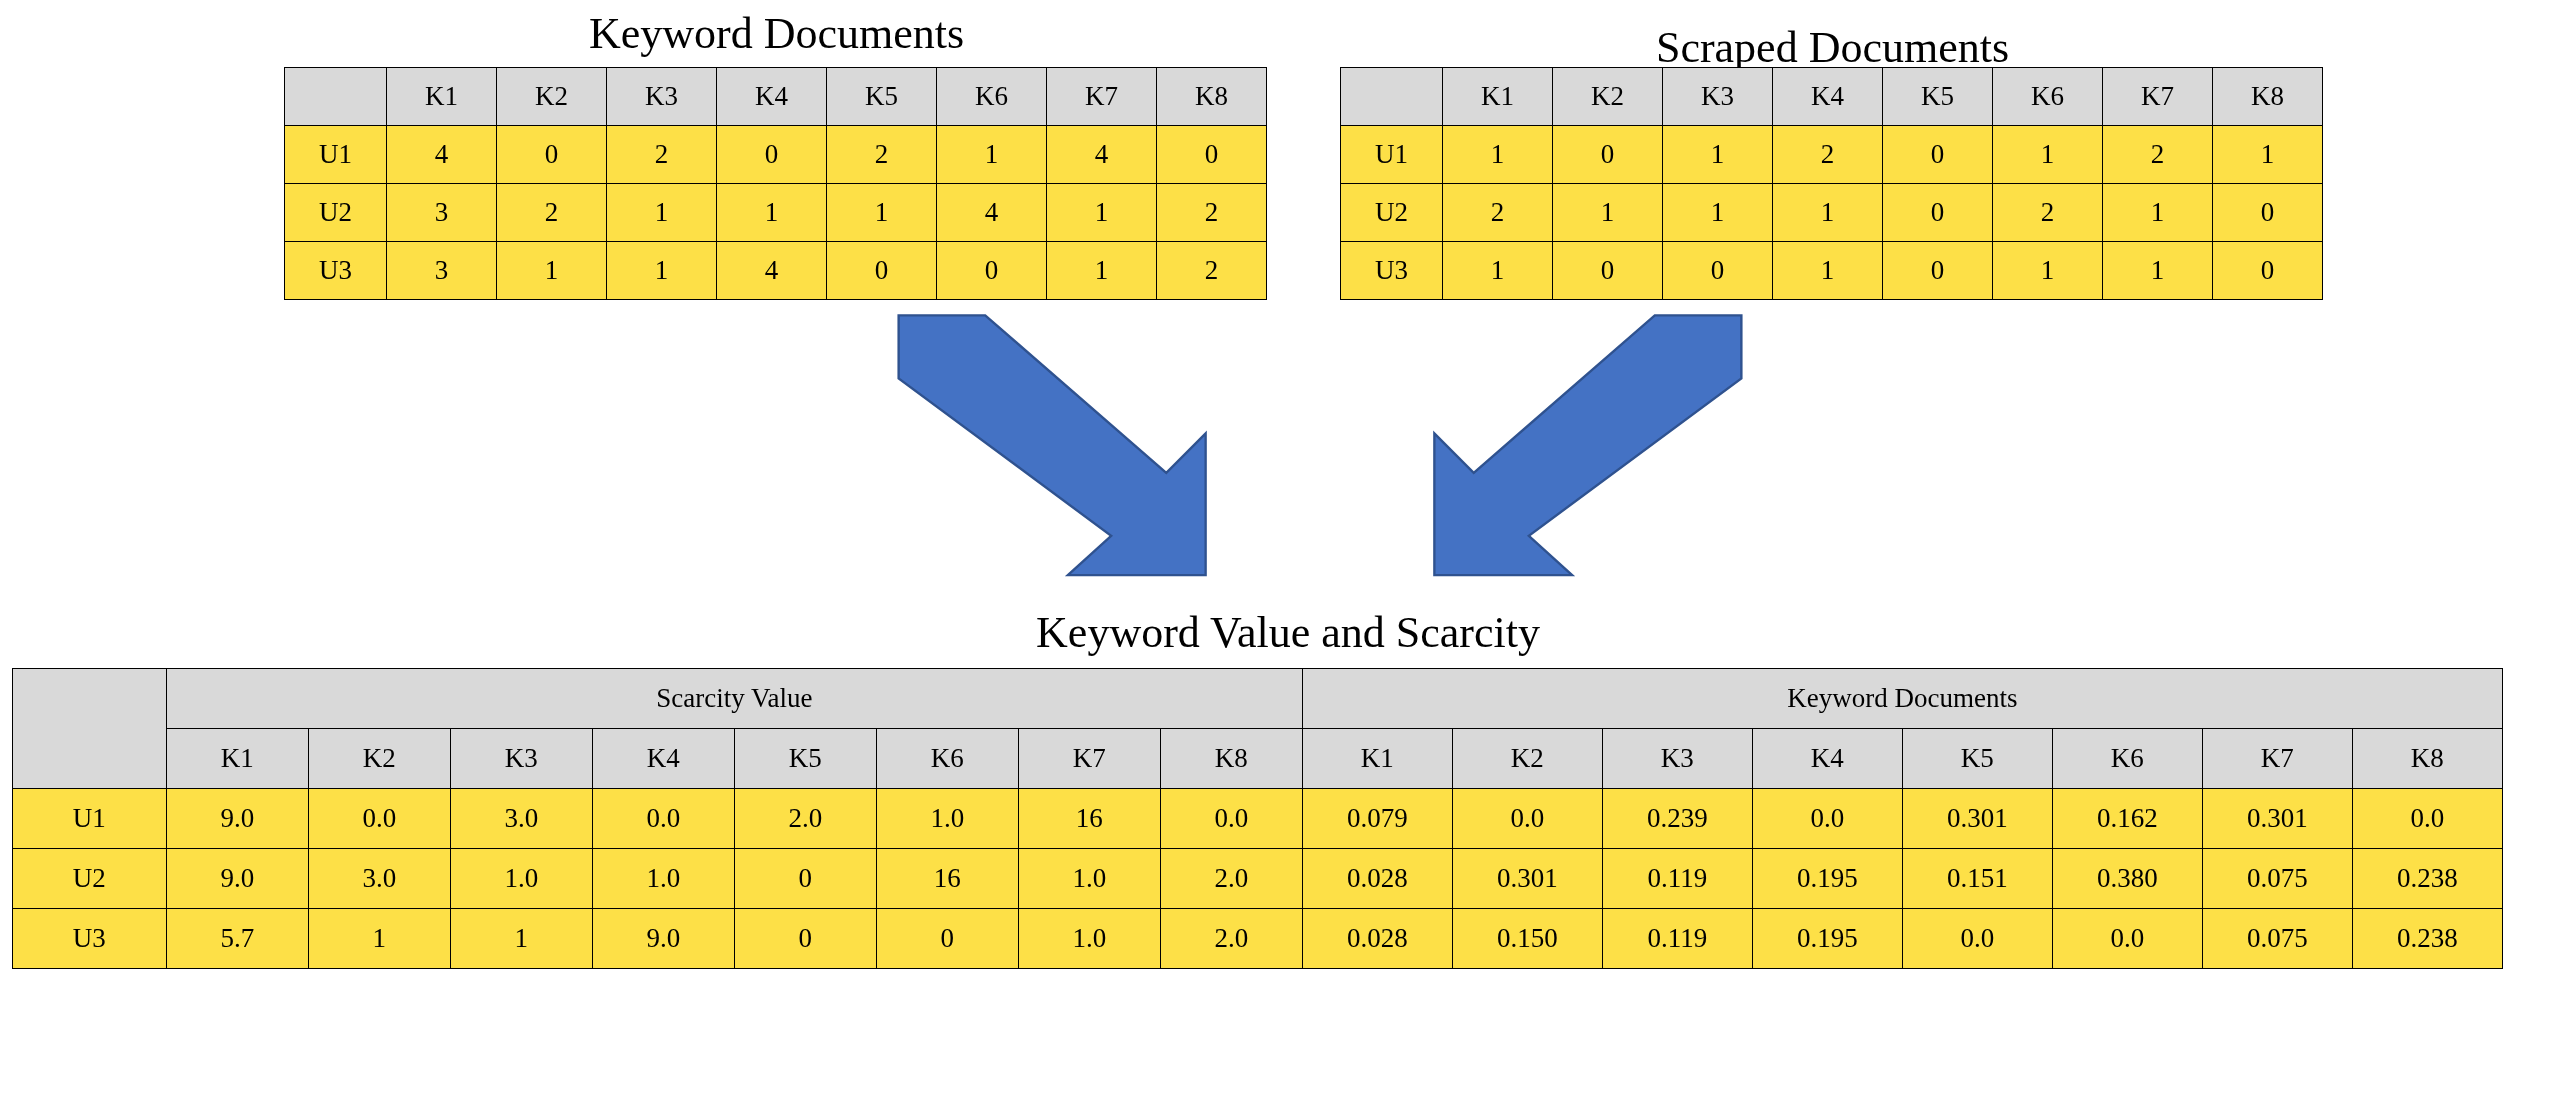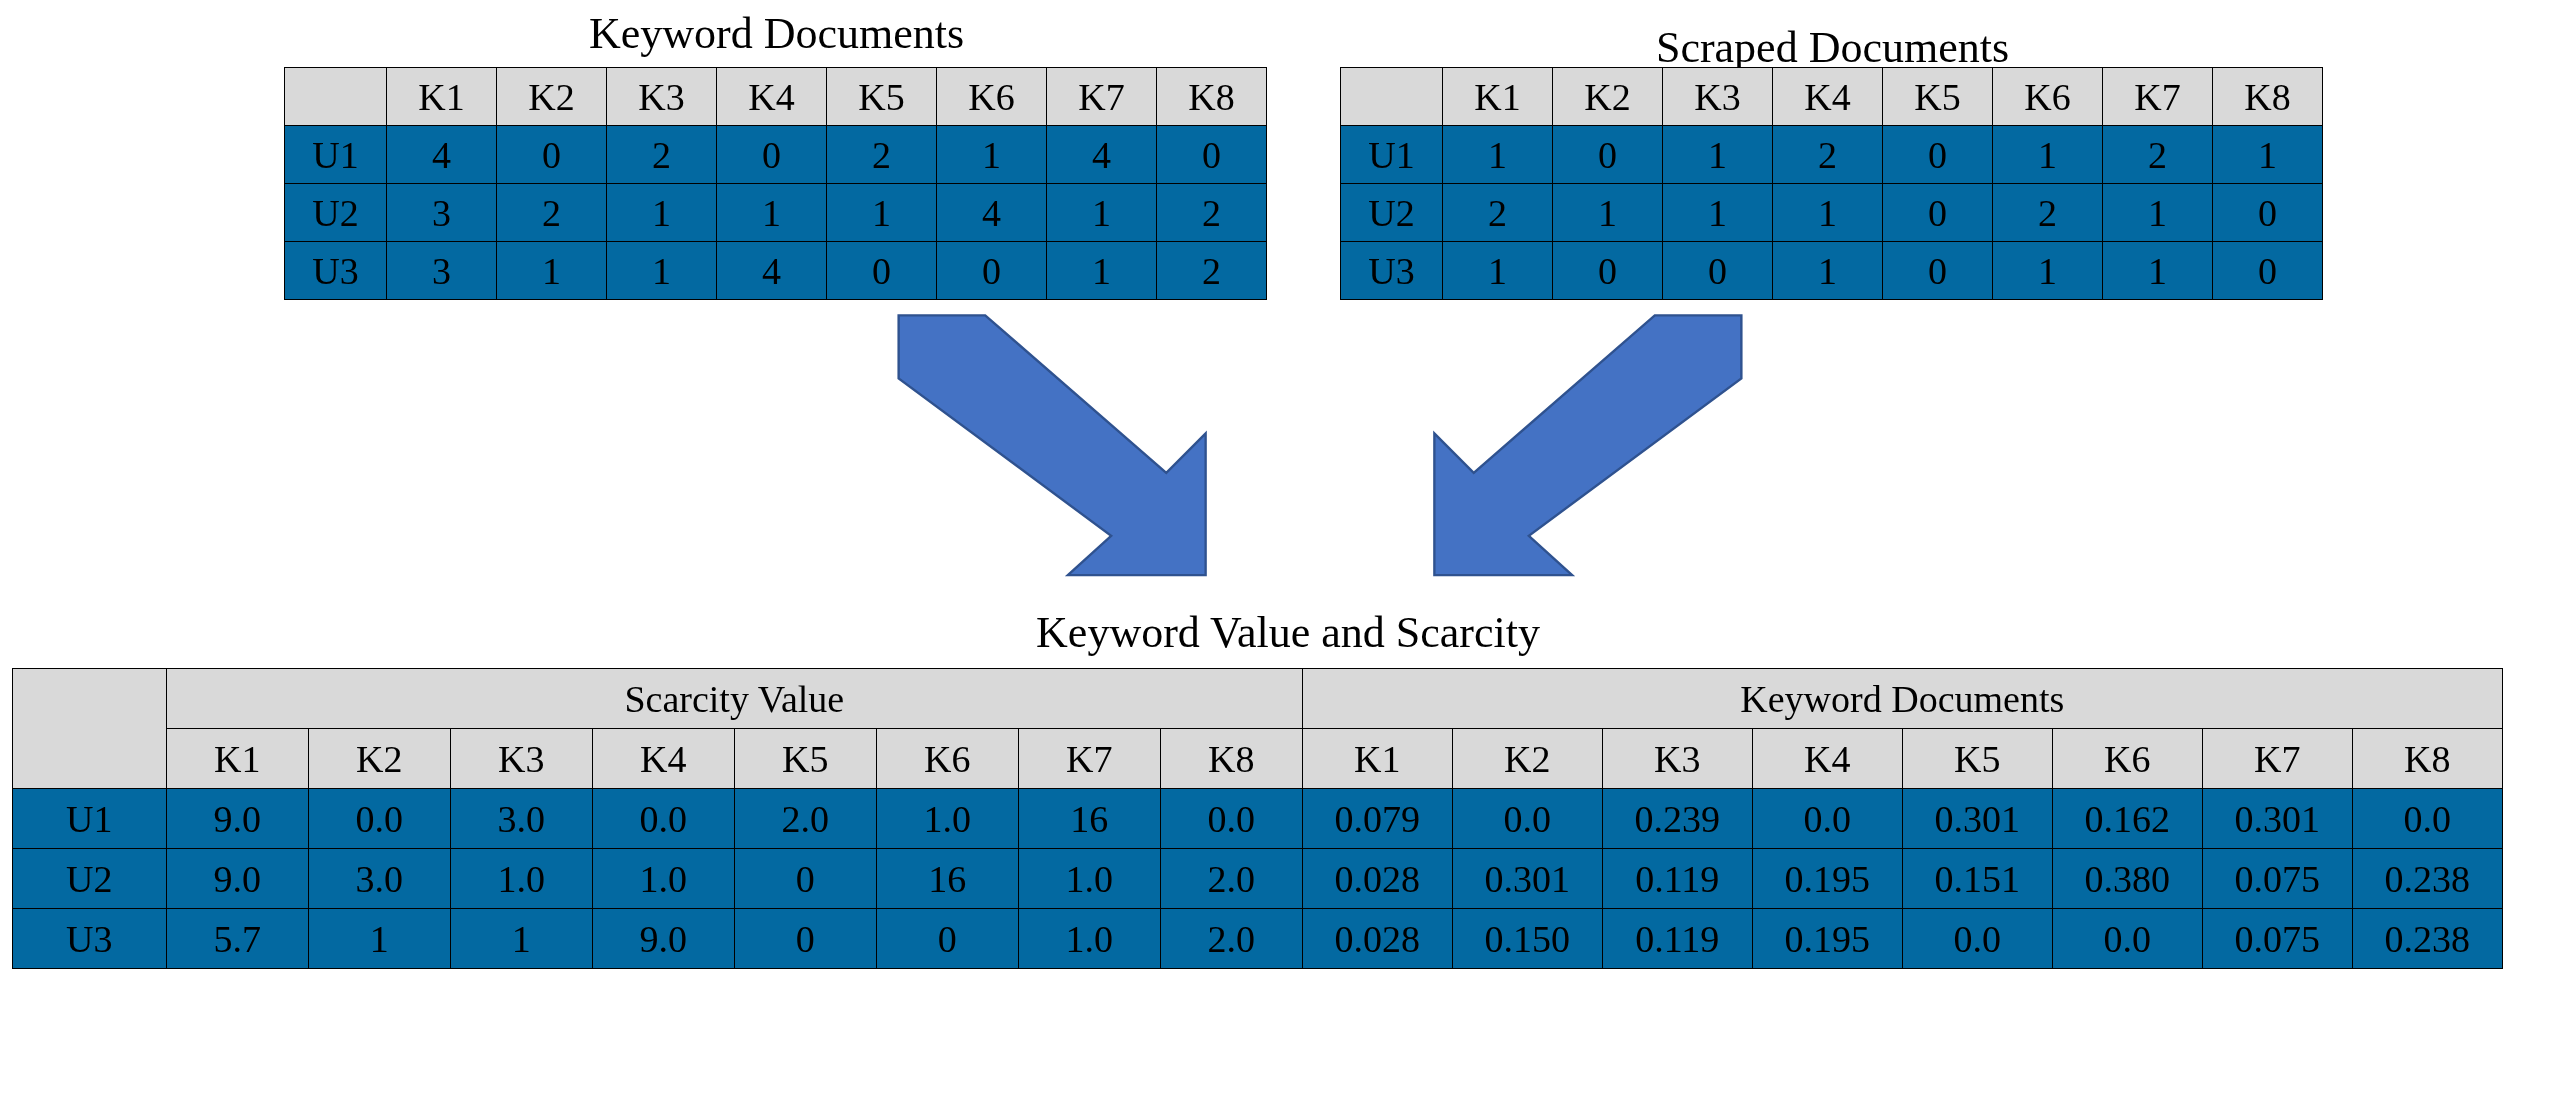--- a/index.html
+++ b/index.html
@@ -15,22 +15,22 @@
     height: 1101px;
   }
   .title {
     position: absolute;
     font-size: 44px;
     text-align: center;
   }
   table.data {
     position: absolute;
     border-collapse: collapse;
-    font-size: 38px;
-    background: #0369a1;
+    font-size: 27px;
+    background: #fde047;
   }
   table.data th,
   table.data td {
     border: 1.6px solid #000;
     text-align: center;
     font-weight: normal;
     padding: 0;
     box-sizing: border-box;
   }
   table.data th {

